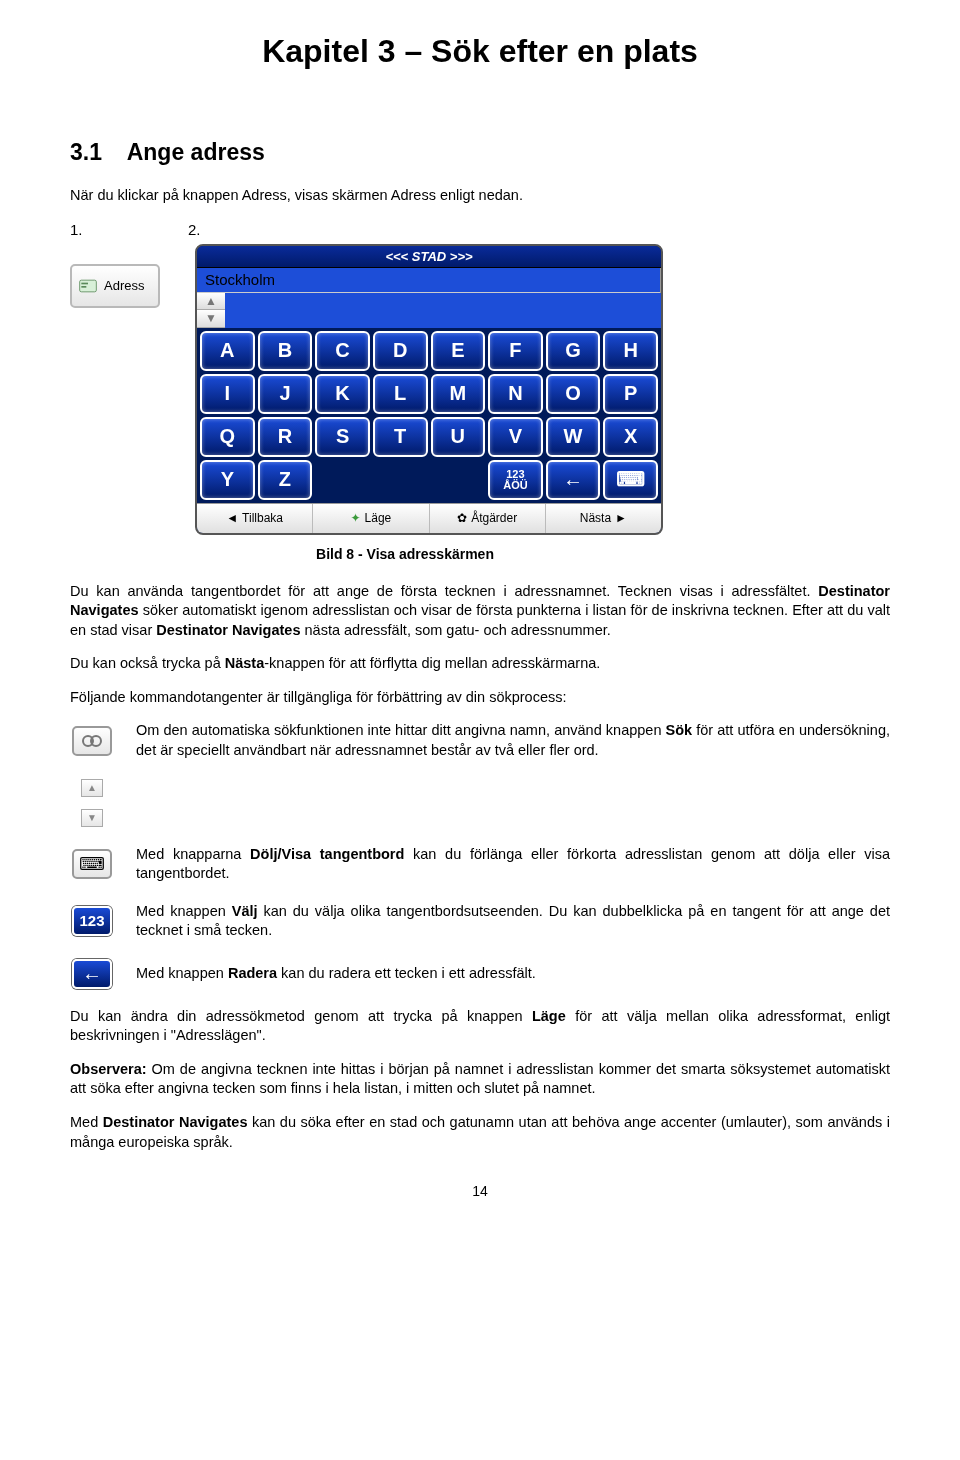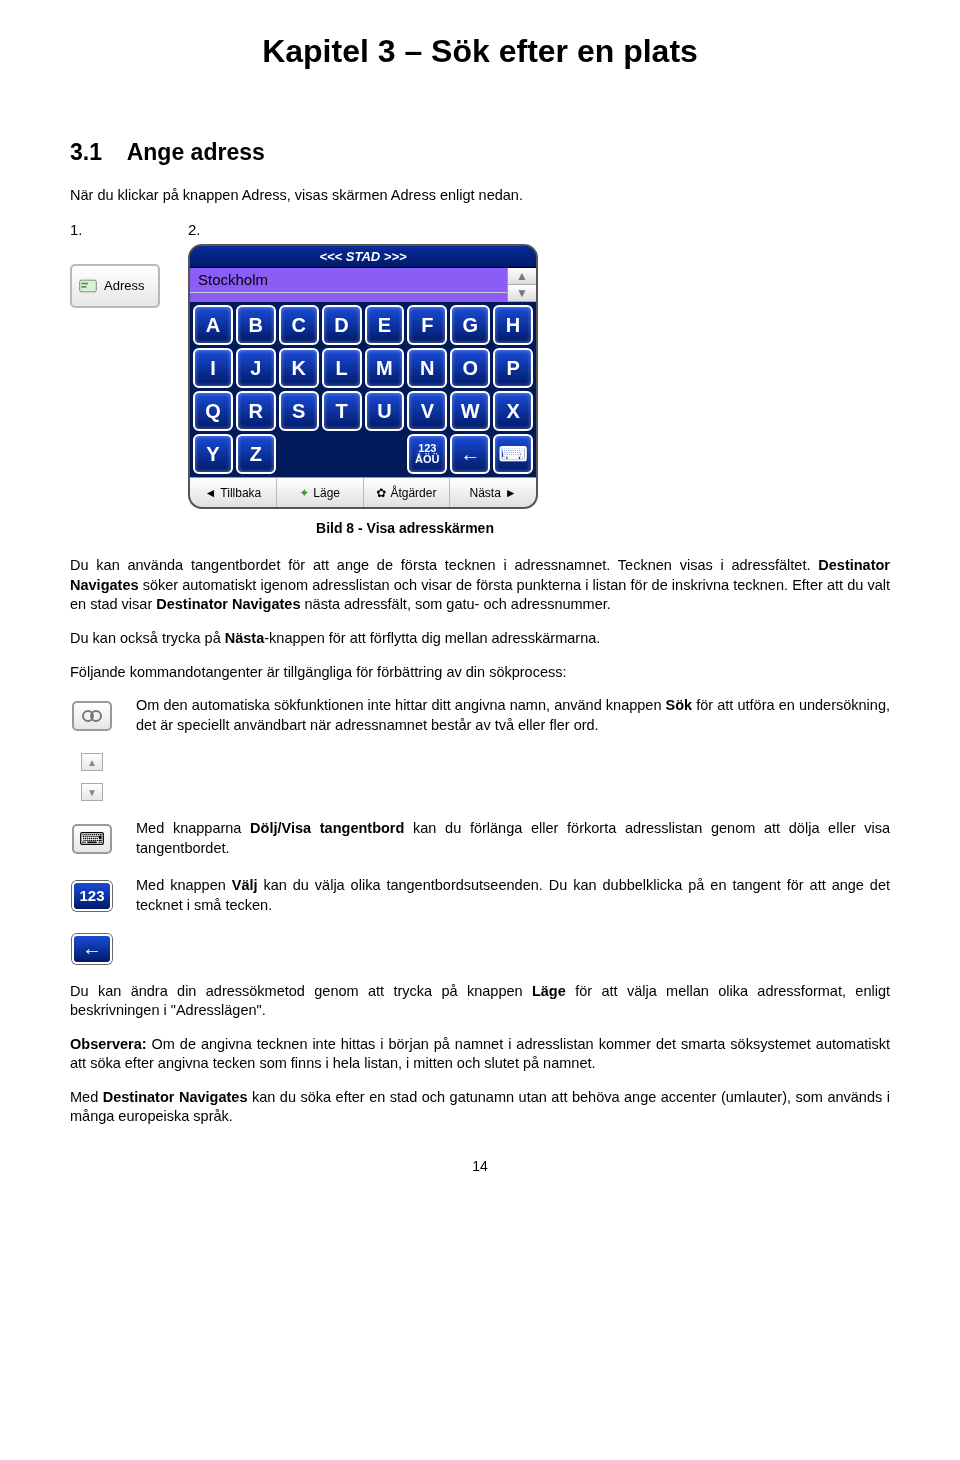--- a/index.html
+++ b/index.html
@@ -40,40 +40,42 @@
     border: 2px solid #b9b9b9; border-radius: 5px;
     background: linear-gradient(#fff,#e6e6e6);
     display: flex; align-items: center; gap: 6px;
     padding: 0 6px; font-size: 13px; margin-top: 24px;
   }
   .adress-icon {
     width: 20px; height: 20px;
   }
   
   .device {
-    width: 350px;
+    width: 468px;
     border: 2px solid #555;
-    border-radius: 14px;
+    border-radius: 8px;
     overflow: hidden;
     background: #001a5a;
+    margin-left: 7px;
   }
   .dev-top {
     height: 22px;
     background: linear-gradient(#0a2b9a,#001a6a);
     color: #fff;
     font-size: 13px;
     font-weight: bold;
     font-style: italic;
     text-align: center;
     line-height: 22px;
     border-bottom: 1px solid #000;
   }
   .dev-list {
-    background: #8b5cf6;
-    display: flex;
+    background: #1d4ed8;
+    display: flex;
+    flex-direction: column;
   }
   .dev-list-items {
     flex: 1;
     border-right: 1px solid #999;
   }
   .dev-list-items div {
     padding: 2px 8px;
     font-size: 15px;
     border-bottom: 1px solid #ccc;
   }
@@ -333,20 +335,23 @@
       <span>Med knappen </span><b>Välj</b><span> kan du välja olika tangentbordsutseenden. Du kan dubbelklicka på en tangent för att ange det tecknet i små tecken.</span>
     </div>
   </div>
 
   <div class="icon-row">
     <div class="icon-cell">
       <div class="icon-box blue">
         <b style="font-size:20px">←</b>
       </div>
     </div>
+    <div class="icon-text">
+      <span>Med knappen </span><b>Radera</b><span> kan du radera ett tecken i ett adressfält.</span>
+    </div>
   </div>
 
 </div>
 
 <p class="para">
   <span>Du kan ändra din adressökmetod genom att trycka på knappen </span><b>Läge</b><span> för att välja mellan olika adressformat, enligt beskrivningen i "Adresslägen".</span>
 </p>
 <p class="para">
   <b>Observera:</b><span> Om de angivna tecknen inte hittas i början på namnet i adresslistan kommer det smarta söksystemet automatiskt att söka efter angivna tecken som finns i hela listan, i mitten och slutet på namnet.</span>
 </p>

